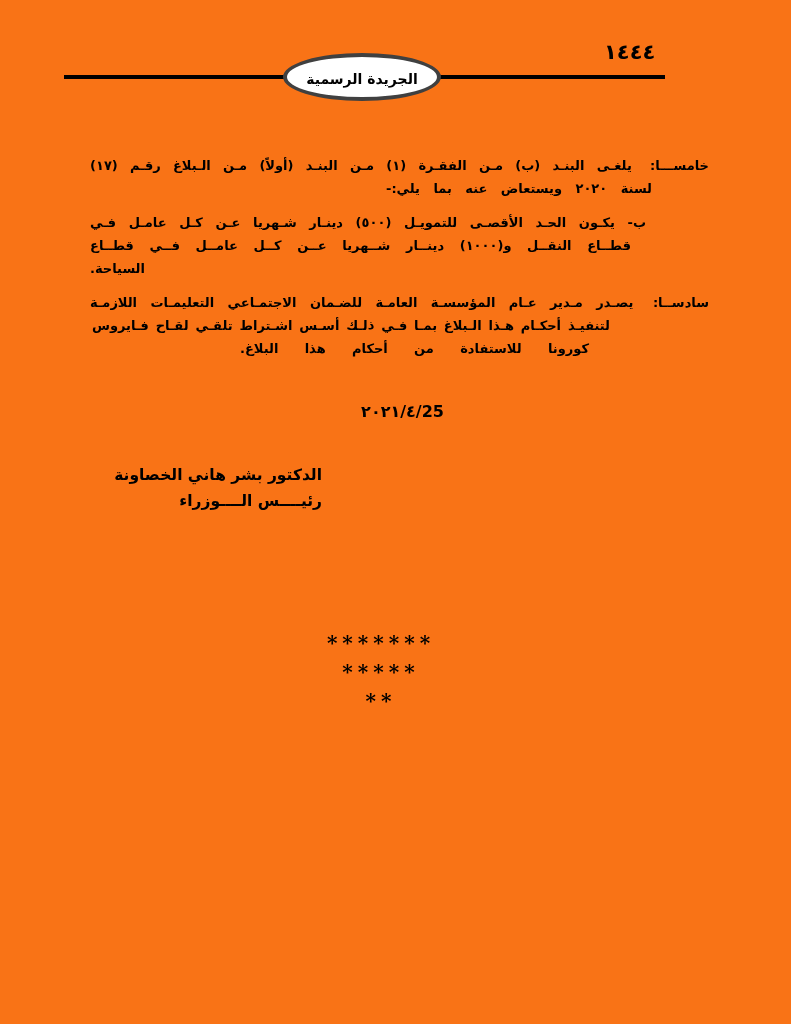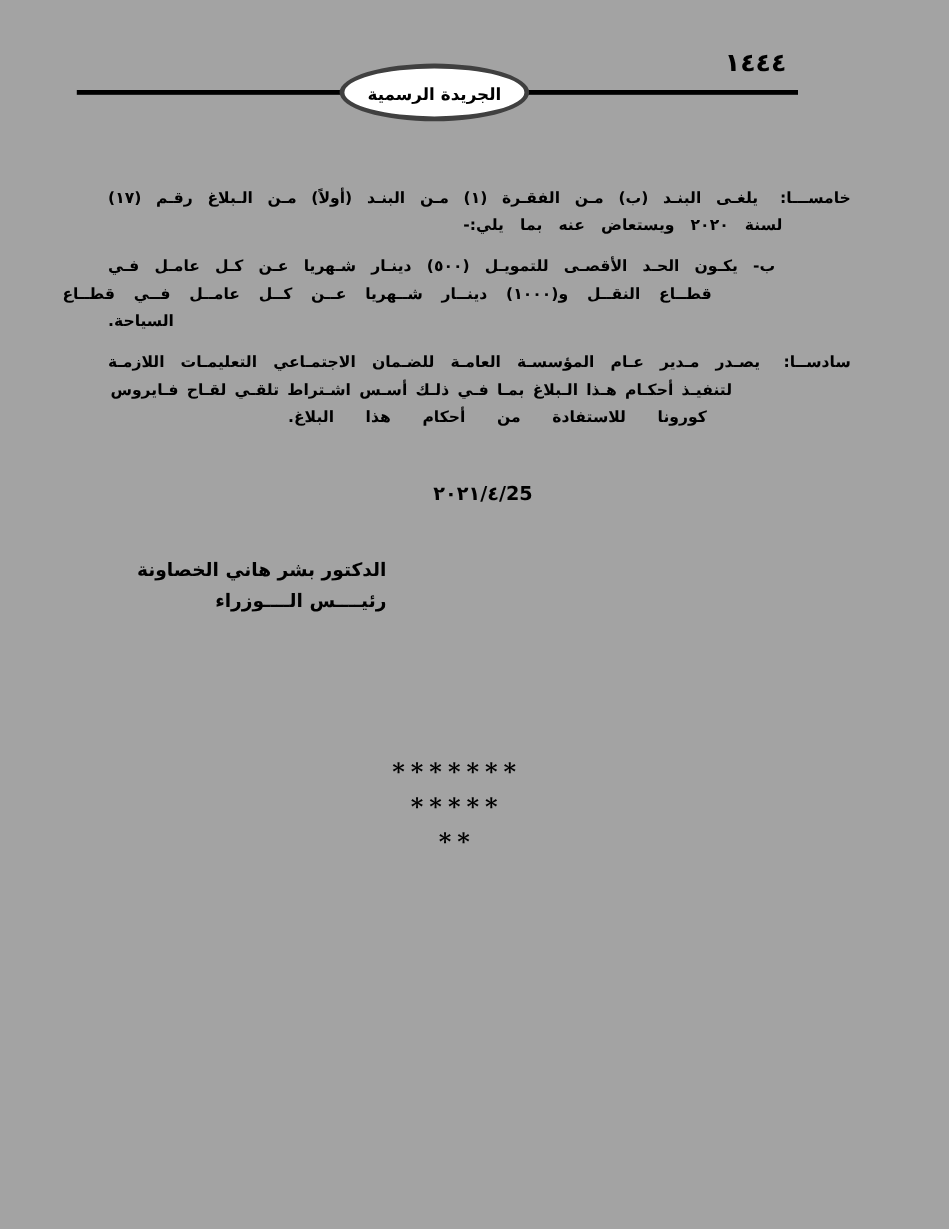--- a/index.html
+++ b/index.html
@@ -1,18 +1,18 @@
 <!DOCTYPE html>
 <html lang="ar"><head>
 <meta charset="utf-8">
 <style>
   html,body { margin:0; padding:0; background:#e8e8e8; }
   .page {
     position:relative; width:791px; height:1024px; margin:0 auto;
-    background:#a3a3a3; color:#000;
+    background:#f97316; color:#000;
     font-family:"DejaVu Sans", sans-serif; overflow:hidden;
   }
   
   .pageno {
     position:absolute; top:40px; left:604px; width:90px;
     font-size:21px; font-weight:bold; letter-spacing:8px;
     direction:ltr; text-align:left; white-space:nowrap;
   }
   .rule { position:absolute; left:64px; top:75px; width:601px; height:4px; background:#000; }
   .badge {
@@ -27,21 +27,21 @@
     position:absolute; left:90px; top:154px; width:619px;
     direction:rtl; font-size:13px; font-weight:bold; line-height:23px;
   }
   .para { margin:0 0 11px 0; }
   .ln { text-align:left; }
   .jl { text-align:justify; text-align-last:justify; }
   .lbl { padding-left:6px; }
   
   .p1l2 { width:266px; margin-right:57px; }
   .p2l1 { width:556px; margin-right:63px;margin-left:34px; }
-  .p2l2 { width:541px; margin-right:116px; }
+  .p2l2 { width:541px; margin-right:78px; }
   .p2l3 { margin-right:292px; }
   .p3l2 { width:518px; margin-right:99px; }
   .p3l3 { width:349px; margin-right:120px; }
 
   .date-line {
     position:absolute; left:93px; top:402px; width:619px;
     text-align:center; font-weight:bold; font-size:16px;
   }
   .date-line bdo { letter-spacing:5px; }
 

